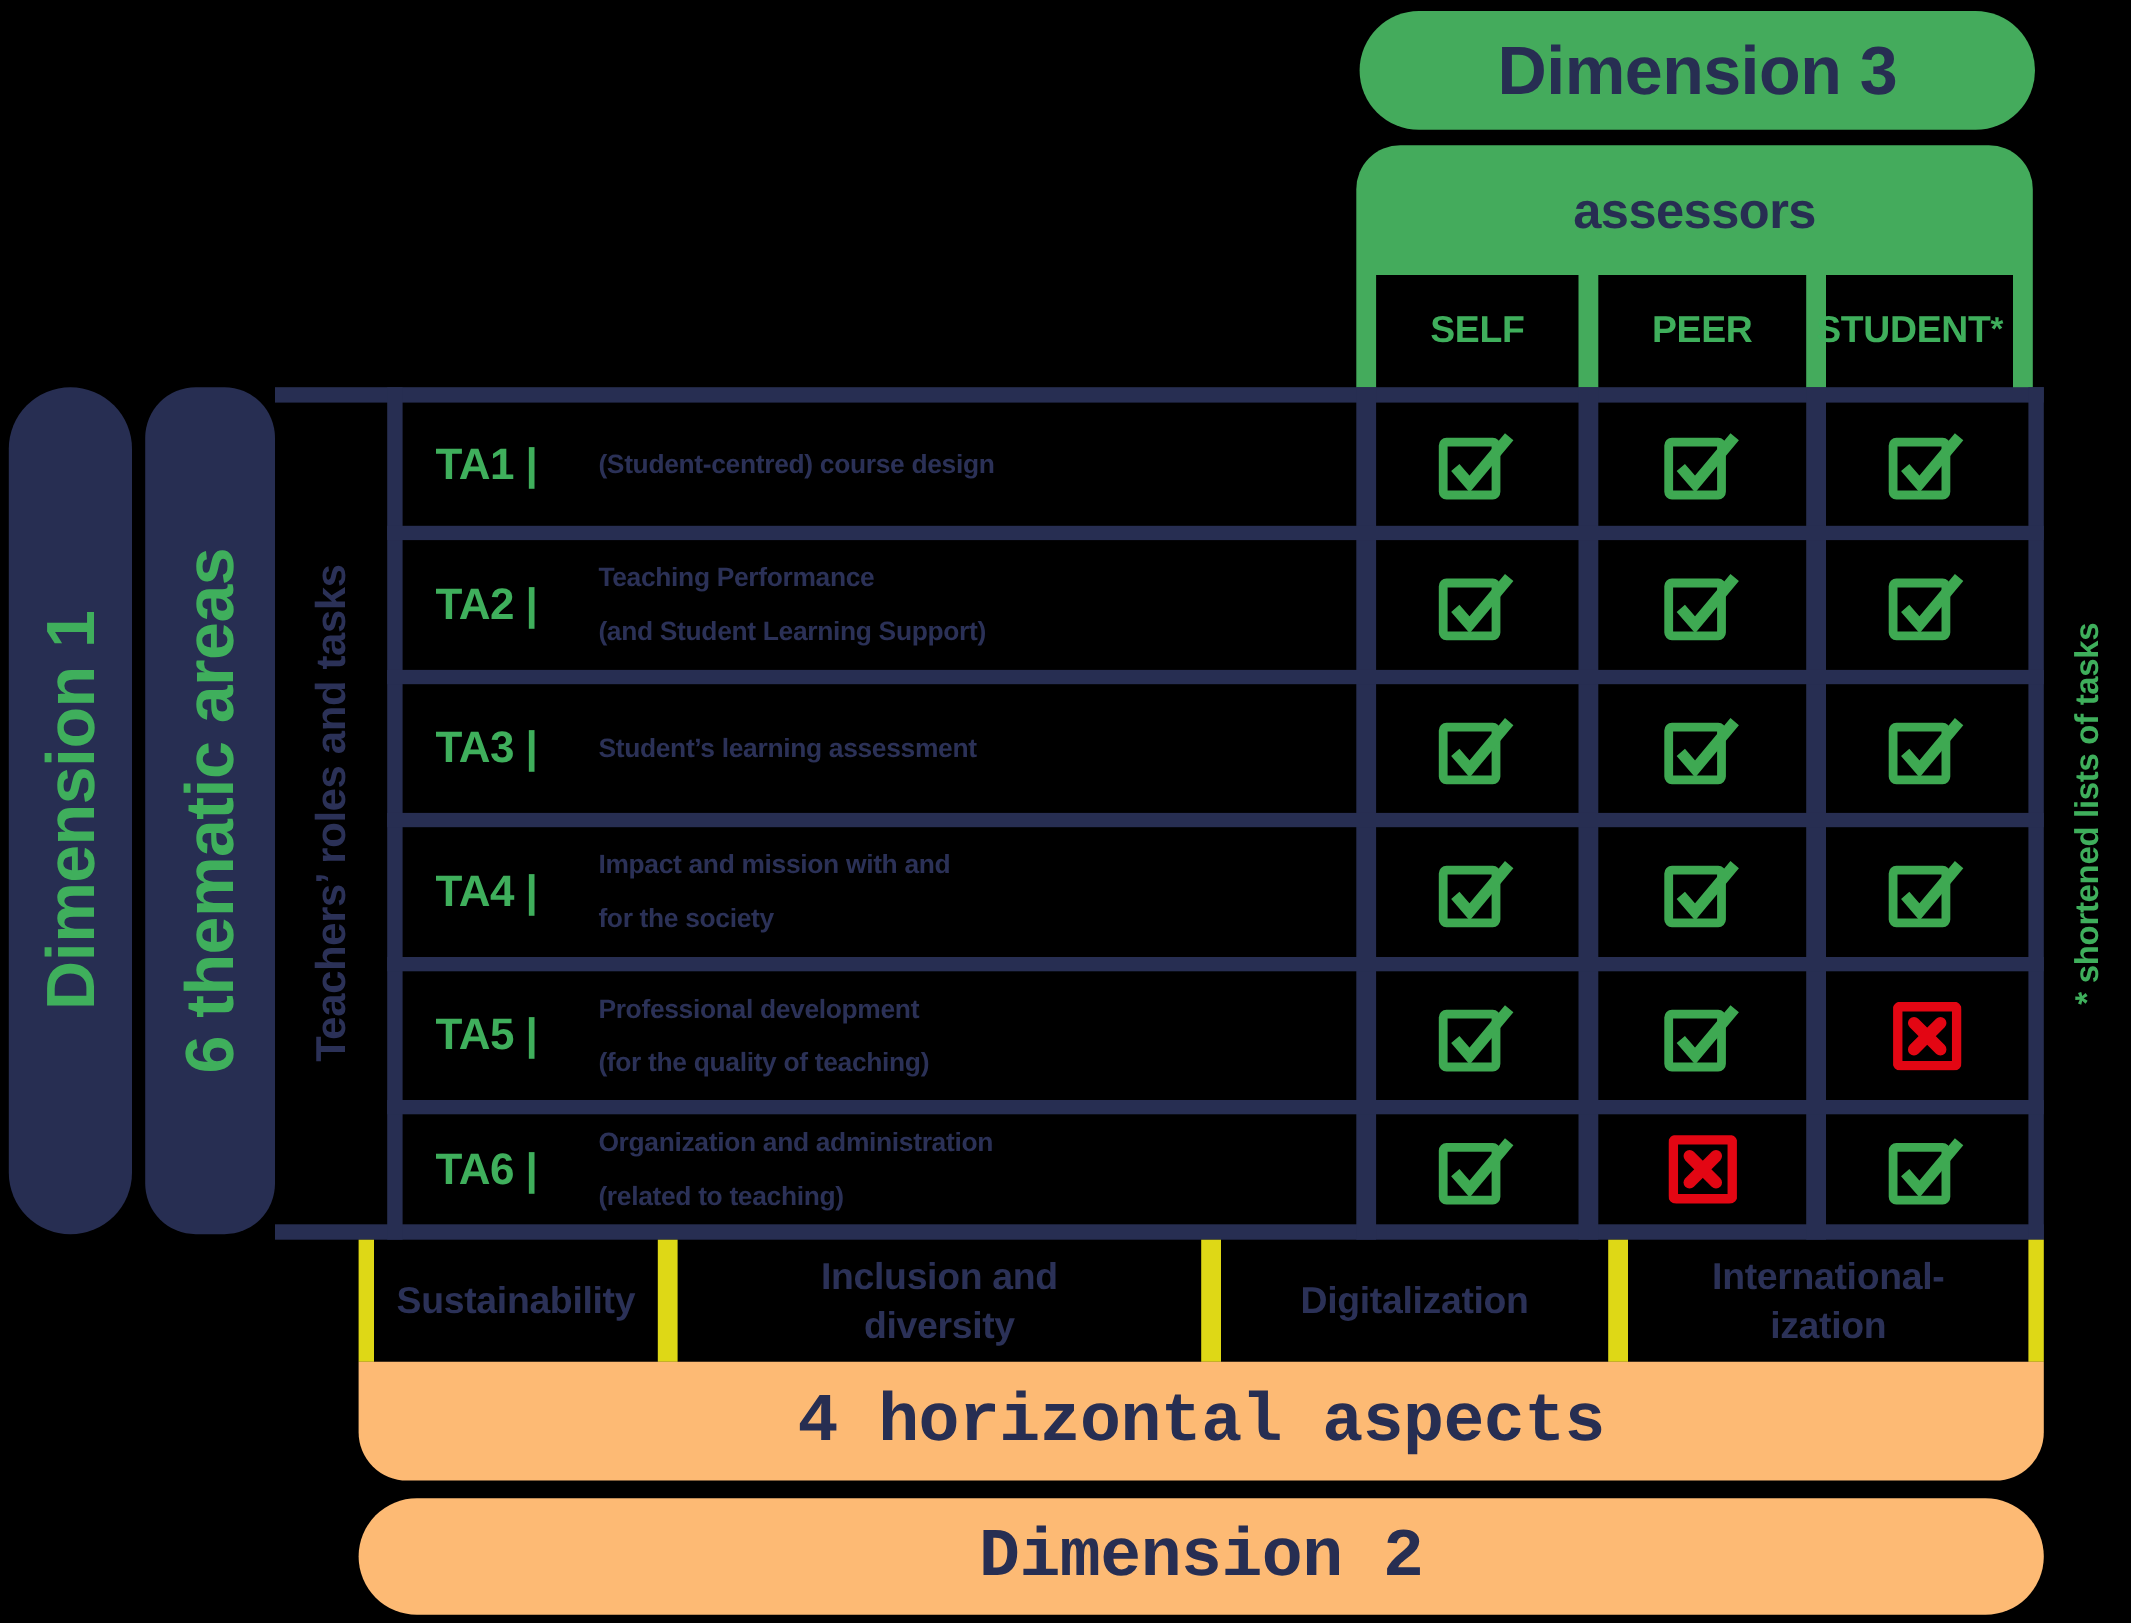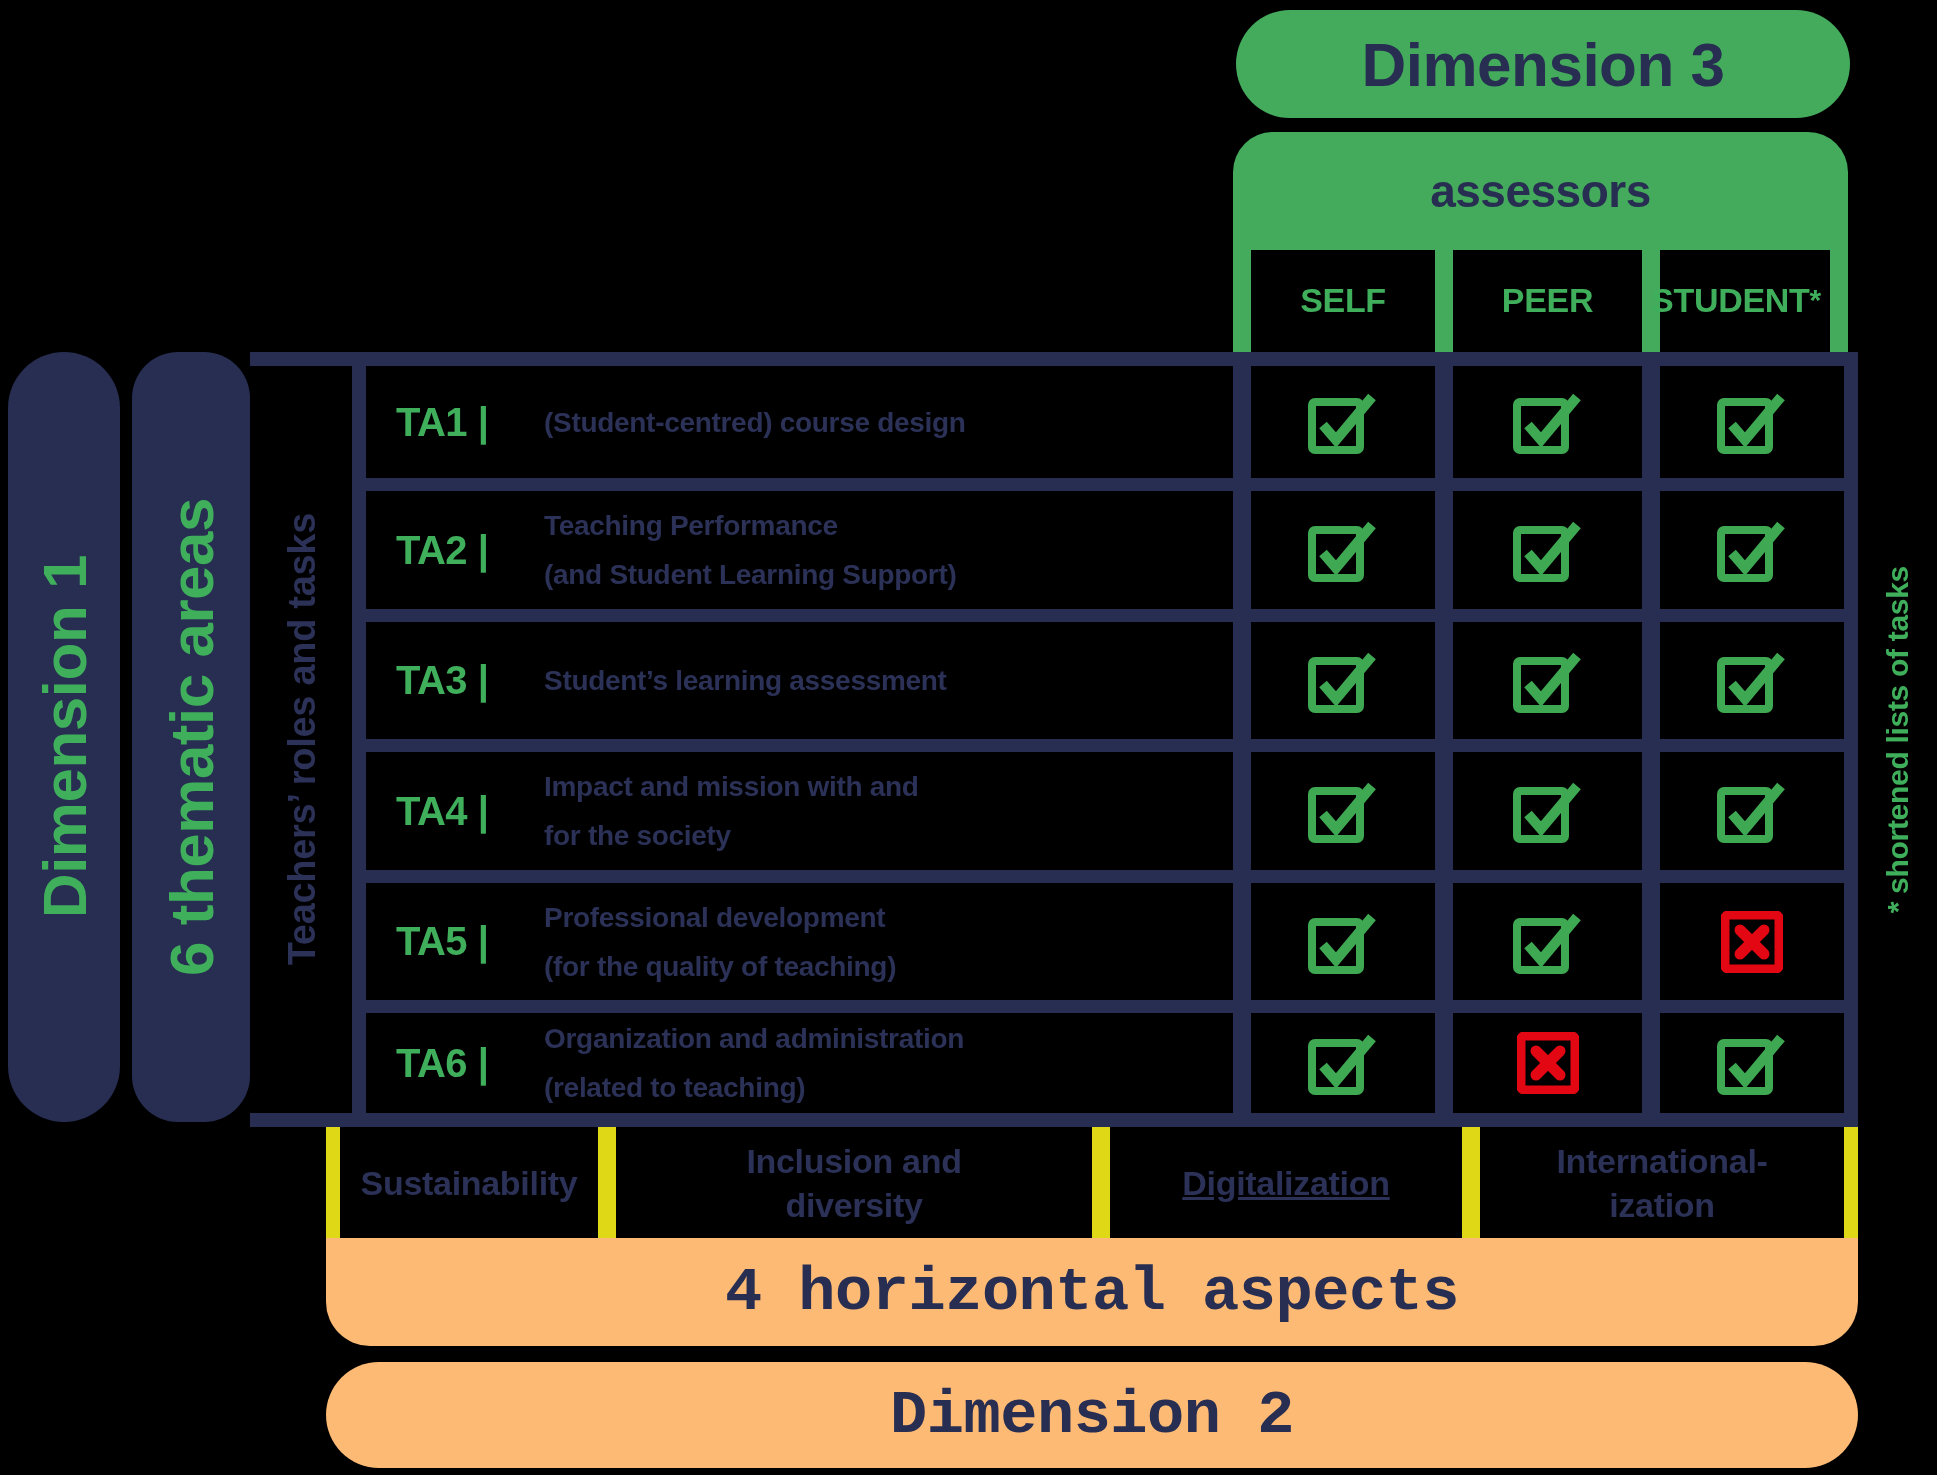--- a/index.html
+++ b/index.html
@@ -29,21 +29,21 @@
   .hborder{left:250px;width:1608px;height:14px;background:#272e52;}
   .rowsep{left:352px;width:1506px;height:13px;background:#272e52;}
   
   .row-1{top:366px;height:112px;} .row-2{top:491px;height:118px;}
   .row-3{top:622px;height:117px;} .row-4{top:752px;height:118px;}
   .row-5{top:883px;height:117px;} .row-6{top:1013px;height:100px;}
   .desc-col{left:366px;width:867px;gap:36px;}
   .col-self{left:1251px;width:184px;} .col-peer{left:1453px;width:189px;} .col-student{left:1660px;width:184px;}
   .desc-cell{display:flex;align-items:center;padding-left:30px;box-sizing:border-box;}
   .ta-label{width:112px;flex:0 0 112px;font-size:40px;color:#3faf5c;letter-spacing:-0.5px;}
-  .desc-lines{font-size:28px;line-height:49px;color:#2b3157;letter-spacing:-0.3px;}
+  .desc-lines{font-size:24px;line-height:49px;color:#2b3157;letter-spacing:-0.3px;}
   
   .mark-cell svg{display:none;}
   .mark-cell.check svg[data-name="check-icon"]{display:block;}
   .mark-cell.cross svg[data-name="cross-icon"]{display:block;}
   
   .ybar{top:1127px;height:111px;width:18px;background:#ded816;}
   .aspect{top:1127px;height:111px;font-size:34px;line-height:44px;color:#2b3157;
           text-align:center;letter-spacing:-0.3px;flex-direction:column;}
 </style>
 </head>
@@ -284,21 +284,21 @@
   <div class="abs ybar" data-name="yellow-bar-right" style="left:1844px;width:14px;"></div>
 
   <div class="abs flexc aspect" data-name="aspect-sustainability" style="left:340px;width:258px;">
     <div data-name="aspect-sustainability-line1">Sustainability</div>
     <div data-name="aspect-sustainability-line2"></div>
   </div>
   <div class="abs flexc aspect" data-name="aspect-inclusion-diversity" style="left:616px;width:476px;">
     <div data-name="aspect-inclusion-line1">Inclusion and</div>
     <div data-name="aspect-inclusion-line2">diversity</div>
   </div>
-  <div class="abs flexc aspect" data-name="aspect-digitalization" style="left:1110px;width:352px;text-decoration:underline;">
+  <div class="abs flexc aspect" data-name="aspect-digitalization" style="left:1110px;width:352px;">
     <div data-name="aspect-digitalization-line1">Digitalization</div>
     <div data-name="aspect-digitalization-line2"></div>
   </div>
   <div class="abs flexc aspect" data-name="aspect-internationalization" style="left:1480px;width:364px;">
     <div data-name="aspect-internationalization-line1">International-</div>
     <div data-name="aspect-internationalization-line2">ization</div>
   </div>
 
   <div class="abs bg-yellow flexc t-navy h1" data-name="horizontal-aspects-panel" style="left:326px;top:1238px;width:1532px;height:108px;border-radius:0 0 44px 44px;">
     <span data-name="horizontal-aspects-label">4 horizontal aspects</span>

